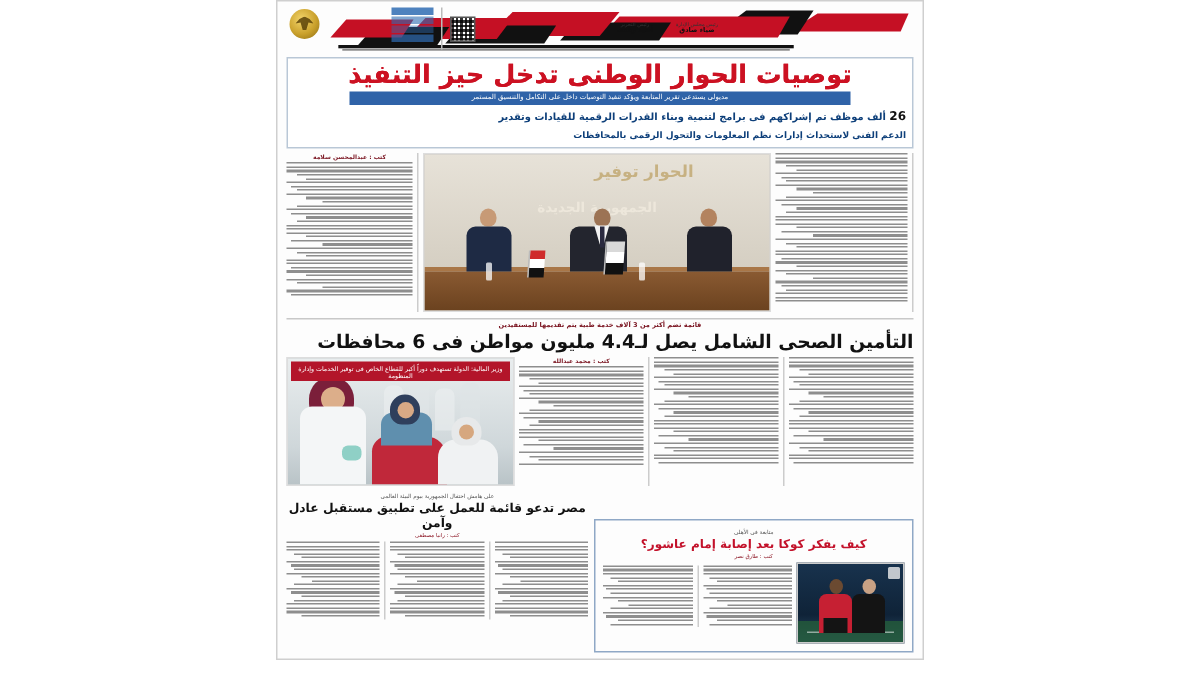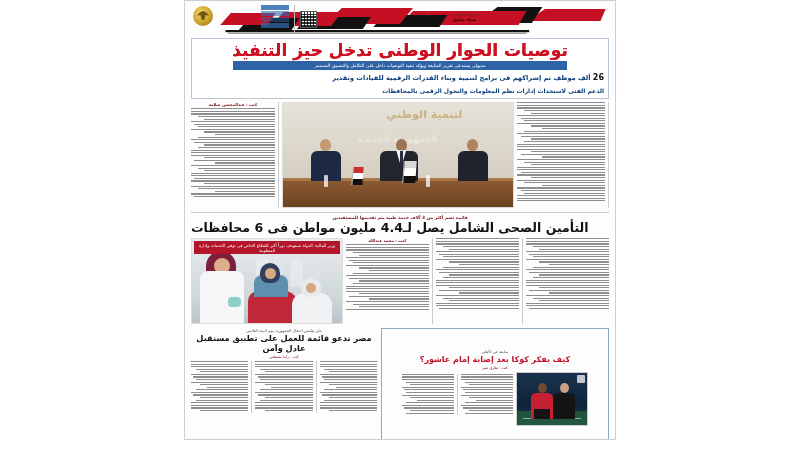--- a/index.html
+++ b/index.html
@@ -142,21 +142,21 @@
     border-left:1px solid #bbb;transform:skewX(-4deg);}
   .flag.f2{left:30%;bottom:22px;width:10px;height:18px;
     background:linear-gradient(#cf2b2b 0 33%,#ffffff 33% 66%,#111 66% 100%);}
   .bottle{position:absolute;bottom:20px;left:18%;width:4px;height:12px;background:rgba(255,255,255,.75);border-radius:1px;}
   .bottle.b2{left:62%;}
 
   
   .sec2{margin:4px 6px 0 6px;border-top:1px solid #c8c8c8;padding-top:2px;}
   .sec2-kick{font-size:4.4px;color:#7a1420;text-align:center;font-weight:bold;}
   .sec2-head{
-    color:#111;font-weight:bold;font-size:12.5px;text-align:left;
+    color:#111;font-weight:bold;font-size:12.5px;text-align:right;
     line-height:1.12;margin-top:1px;white-space:nowrap;letter-spacing:-.2px;
   }
   .sec2-body{display:flex;flex-direction:row-reverse;gap:3px;margin-top:3px;}
   .photo-health{
     flex:0 0 150px;height:84px;position:relative;overflow:hidden;border:1px solid #ddd;background:#cfd6d8;
   }
   .hb{position:absolute;inset:0;background:linear-gradient(#e9edee,#cfd7da 70%,#b9c3c7);}
   .nurse{position:absolute;left:4px;bottom:0;width:52px;height:74px;}
   .nurse .coat{position:absolute;bottom:0;left:4px;width:44px;height:52px;background:#f4f6f7;border-radius:8px 8px 0 0;}
   .nurse .hij{position:absolute;top:2px;left:10px;width:30px;height:30px;background:#7b1f3a;border-radius:50% 50% 40% 40%;}
@@ -180,21 +180,21 @@
   .redcap{
     position:absolute;top:2px;left:2px;right:2px;
     background:#b3152a;color:#fff;font-size:4.2px;text-align:center;padding:1.4px 3px;
   }
   .sec2-cols{flex:1 1 auto;display:flex;flex-direction:row-reverse;gap:3px;}
   .sec2-col{flex:1 1 0;}
 
   
   .bottom{display:flex;flex-direction:row-reverse;gap:4px;margin:4px 6px 0 6px;}
   .panel-left{flex:1 1 0;}
-  .panel-right{flex:1 1 0;border:1px solid #8fa8c6;padding:20px;box-sizing:border-box;position:relative;}
+  .panel-right{flex:1 1 0;border:1px solid #8fa8c6;padding:5px;box-sizing:border-box;position:relative;margin-top:18px;}
   .bkick{font-size:3.8px;color:#555;text-align:center;}
   .bhead{
     color:#111;font-weight:bold;font-size:8.2px;text-align:center;line-height:1.2;margin-top:1px;
   }
   .bhead.red{color:#c3122b;font-size:8px;}
   .bsig{font-size:3.6px;color:#8a1220;text-align:center;margin:1px 0 2px 0;}
   .bcols{display:flex;flex-direction:row-reverse;gap:3px;margin-top:2px;}
   .bcol{flex:1 1 0;}
   .sport-row{display:flex;flex-direction:row-reverse;gap:3px;margin-top:1px;}
   .sport-txt{flex:1 1 auto;}
@@ -312,21 +312,21 @@
               <span></span>
               <span></span>
             <span></span>
               <span></span>
               <span></span>
           </div>
         </div>
 
         <div class="photo-main">
           <div class="nd-bg"></div>
-          <div class="nd-logo">لتنمية الوطني</div>
+          <div class="nd-logo">الحوار توفير</div>
           <div class="nd-white">الجمهورية الجديدة</div>
           <div class="nd-deskline"></div>
           <div class="nd-desk"></div>
           <div class="person p-left">
             <div class="hair"></div>
               <div class="p-head"></div>
               <div class="p-body"></div>
           </div>
           <div class="person p-mid">
             <div class="p-head"></div>

